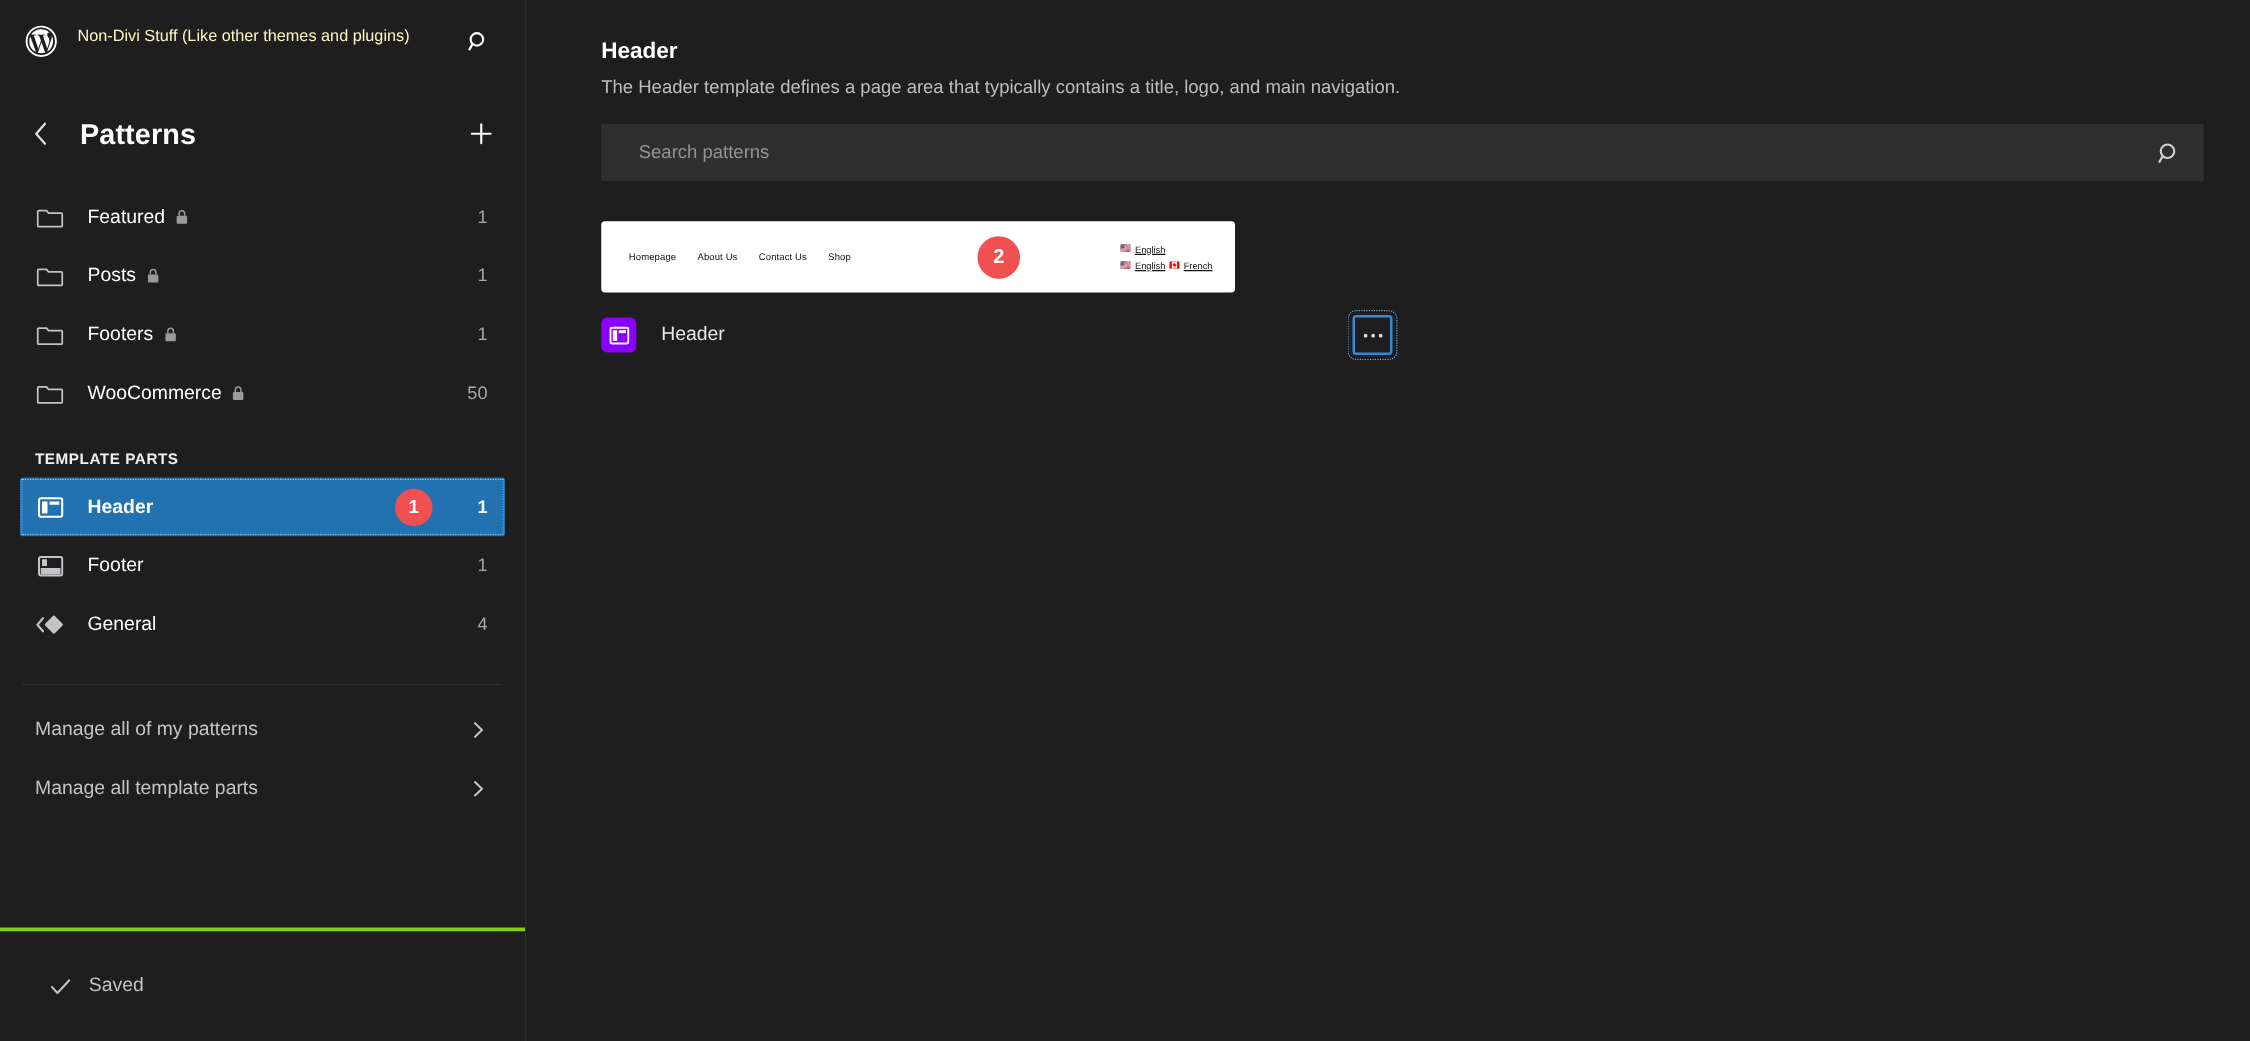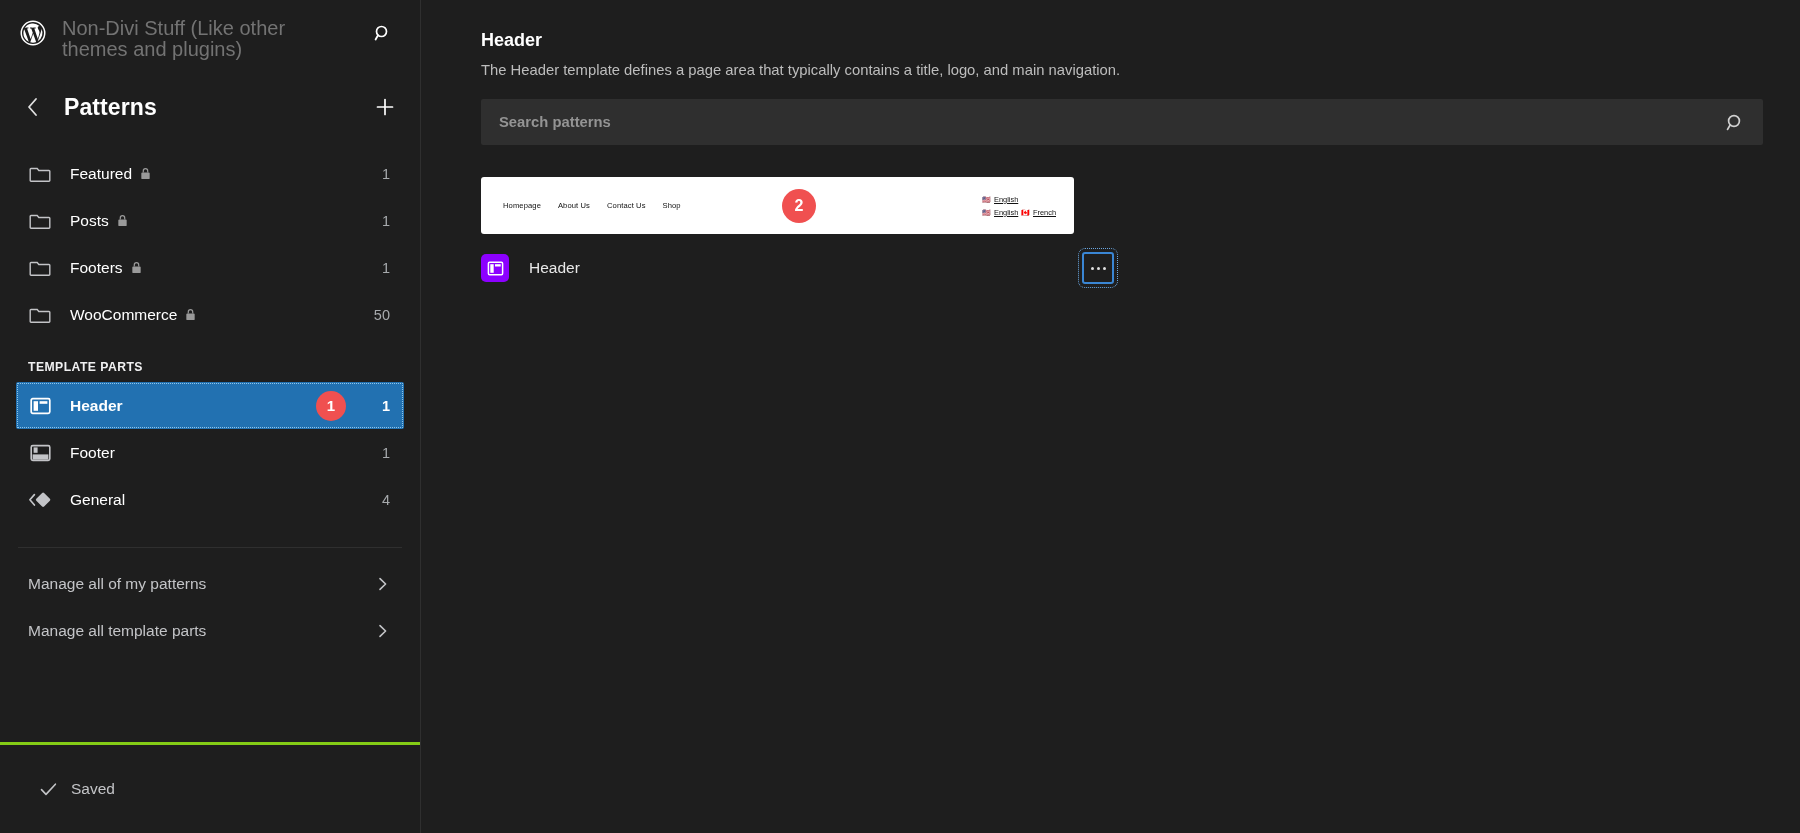--- a/index.html
+++ b/index.html
@@ -23,22 +23,22 @@
     display: flex; align-items: flex-start;
     padding: 14px 20px 0 18px;
     min-height: 70px;
   }
   .wp-logo {
     width: 30px; height: 30px; flex: 0 0 30px;
     margin-top: 4px;
   }
   .site-title {
     flex: 1;
-    color: #737373;
-    font-size: 20px;
+    color: #fef9c3;
+    font-size: 13px;
     line-height: 21px;
     padding: 4px 10px 0 14px;
     font-weight: 400;
   }
   .side-search-btn {
     width: 34px; height: 34px; flex: 0 0 34px;
     display: flex; align-items: center; justify-content: center;
     margin-top: 2px; cursor: pointer;
     background: none; border: none;
   }
@@ -159,35 +159,34 @@
     margin: 21px 0 0 23px;
     height: 46px;
     background: #2f2f2f;
     display: flex; align-items: center;
     border-radius: 2px;
   }
   .search-input {
     flex: 1; height: 100%;
     background: transparent; border: none; outline: none;
     color: #e0e0e0; font-size: 14.8px;
-    padding: 0 18px;
+    padding: 0 30px;
     font-family: "Liberation Sans", sans-serif;
-    font-weight: bold;
   }
   .search-input::placeholder { color: #949494; }
   .search-go {
     width: 56px; height: 100%;
     display: flex; align-items: center; justify-content: center;
     background: none; border: none; cursor: pointer;
   }
 
   
   .cards { padding: 32px 0 0 23px; }
   .preview-card {
-    width: 593px; height: 57px;
+    width: 507px; height: 57px;
     background: #fff;
     border-radius: 3px;
     display: flex; align-items: center;
     padding: 0 18px 0 22px;
     position: relative;
     cursor: pointer;
     overflow: hidden;
   }
   .pv-nav {
     display: flex; align-items: center; gap: 17px;

